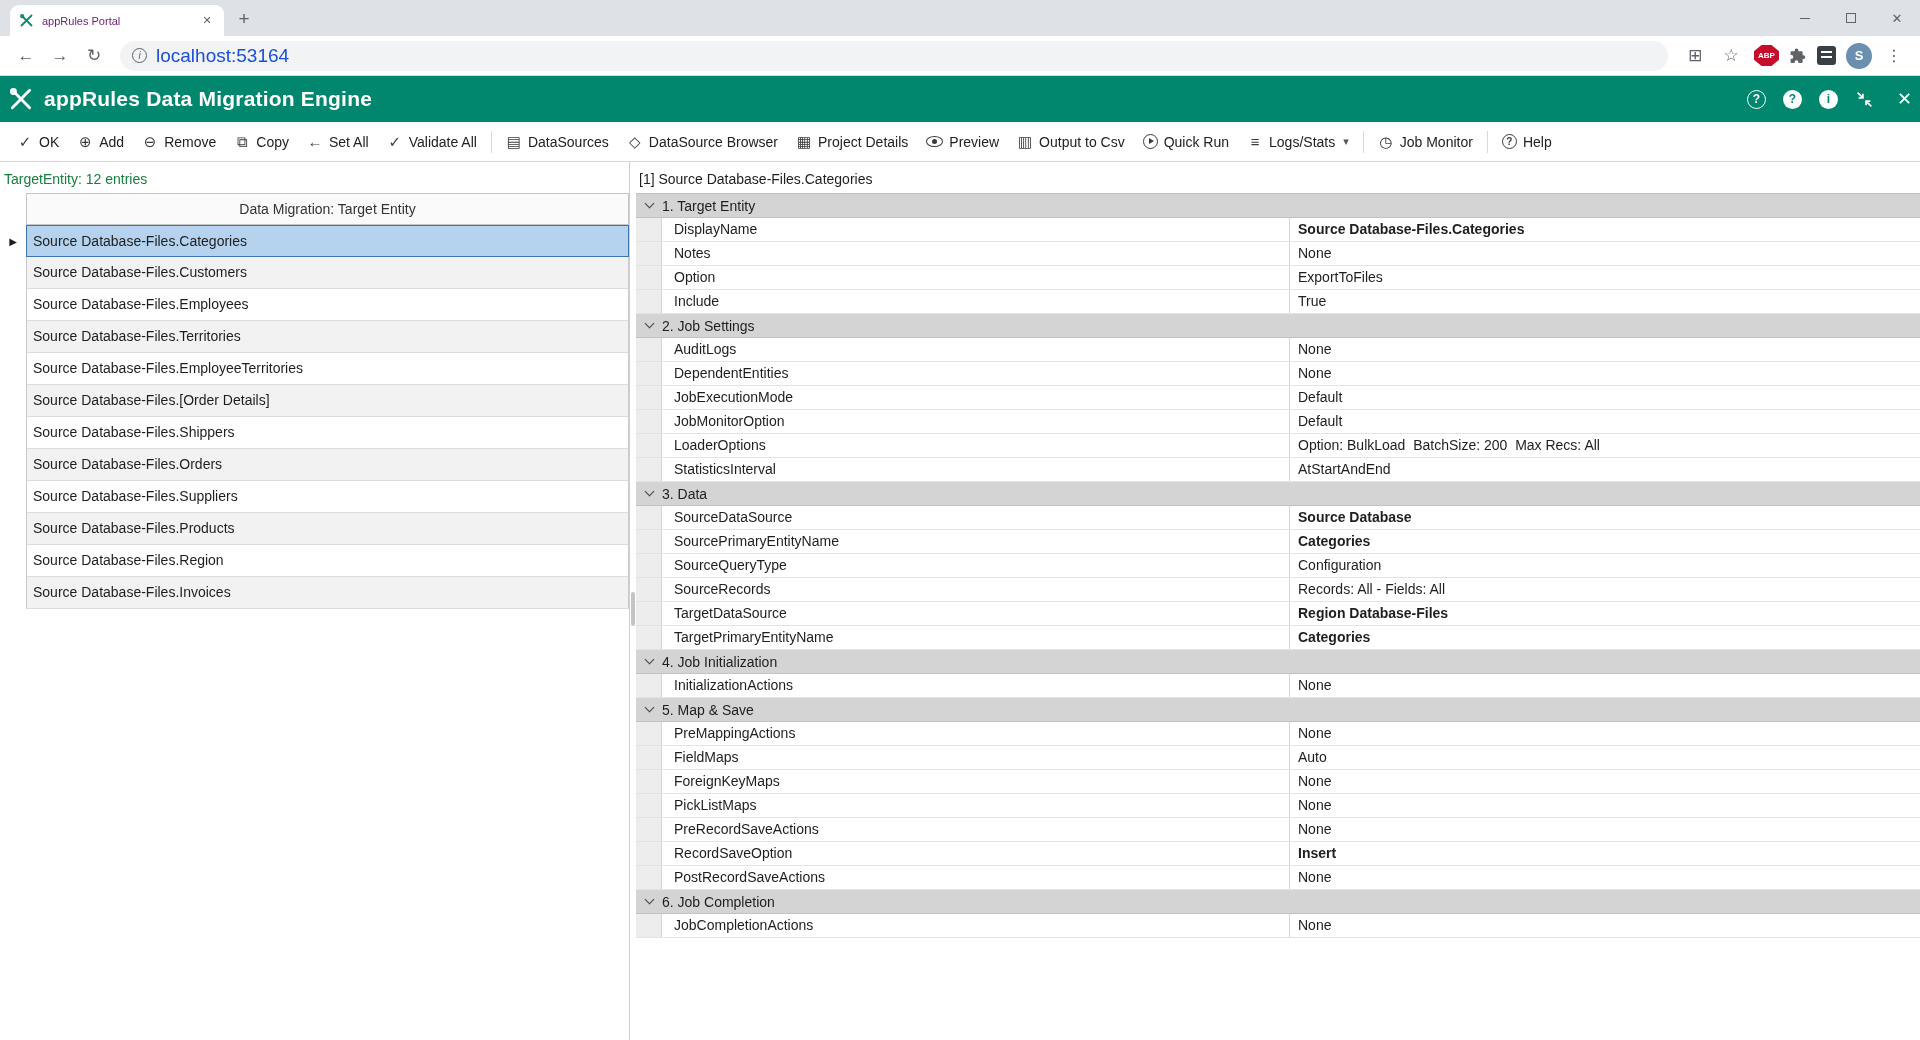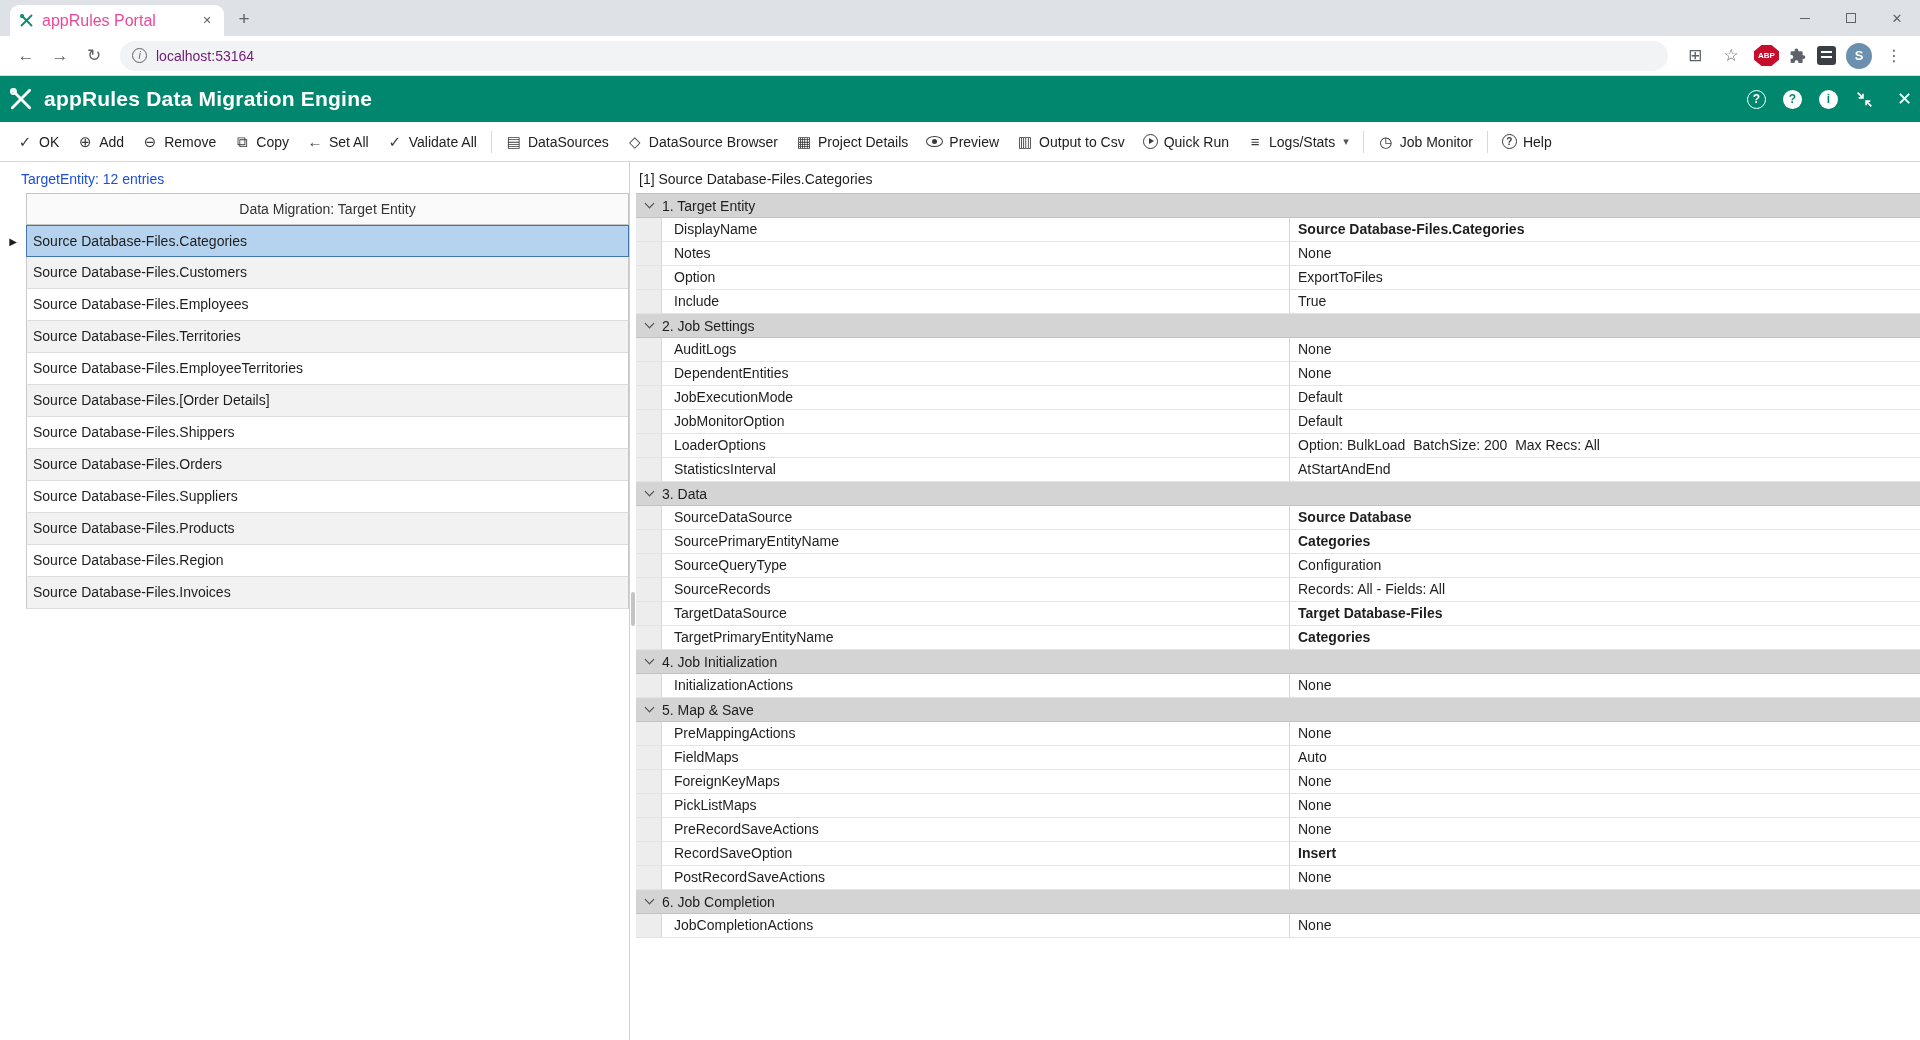--- a/index.html
+++ b/index.html
@@ -3,35 +3,35 @@
 <meta charset="utf-8">
 <style>
   *{margin:0;padding:0;box-sizing:border-box}
   html,body{width:1920px;height:1040px;overflow:hidden;background:#fff;
     font-family:"Liberation Sans","DejaVu Sans",sans-serif;color:#1e1e1e}
 
   
   .tab-strip{height:36px;background:#dee1e6;display:flex;align-items:flex-end;position:relative}
   .tab{width:214px;height:31px;background:#fff;border-radius:9px 9px 0 0;margin-left:10px;
     display:flex;align-items:center;padding:0 9px;gap:8px}
-  .tab-title{font-size:16px;color:#ec4899;flex:1;white-space:nowrap;overflow:hidden}
+  .tab-title{font-size:11px;color:#701a75;flex:1;white-space:nowrap;overflow:hidden}
   .tab-close{font-size:11px;color:#5f6368;width:16px;height:16px;display:flex;align-items:center;justify-content:center;border-radius:50%}
   .new-tab{width:28px;height:28px;margin:0 0 3px 6px;display:flex;align-items:center;justify-content:center;
     font-size:19px;color:#5f6368}
   .window-controls{position:absolute;right:0;top:0;height:100%;display:flex}
   .win-btn{width:46px;height:100%;display:flex;align-items:center;justify-content:center;color:#5f6368;font-size:13px}
   .win-line{width:10px;height:0;border-top:1.4px solid #5f6368}
   .win-square{width:10px;height:10px;border:1.4px solid #5f6368}
 
   .nav-bar{height:40px;background:#fff;display:flex;align-items:center;padding:0 10px;gap:2px;border-bottom:1px solid #dadce0}
   .nav-icon{width:32px;height:32px;display:flex;align-items:center;justify-content:center;font-size:17px;color:#5f6368;border-radius:50%}
   .address{flex:1;height:30px;background:#f1f3f4;border-radius:15px;display:flex;align-items:center;padding:0 12px;gap:9px;margin:0 8px}
   .info-circle{width:15px;height:15px;border:1.4px solid #5f6368;border-radius:50%;font-size:10px;font-style:italic;
     color:#5f6368;display:flex;align-items:center;justify-content:center;flex:none}
-  .url{font-size:14px;color:#701a75}
+  .url{font-size:19px;color:#1d4ed8}
   .ext-icons{display:flex;align-items:center;gap:10px;padding:0 4px}
   .abp-badge{width:25px;height:21px;background:#c70d2c;color:#fff;font-size:8px;font-weight:700;
     display:flex;align-items:center;justify-content:center;
     clip-path:polygon(30% 0,70% 0,100% 30%,100% 70%,70% 100%,30% 100%,0 70%,0 30%)}
   .lines-ext{width:19px;height:19px;background:#3a3f44;border-radius:3px;position:relative}
   .lines-ext::before{content:"";position:absolute;left:4px;right:4px;top:5px;height:2px;background:#fff;box-shadow:0 5px 0 #fff}
   .avatar{width:26px;height:26px;border-radius:50%;background:#6b8fae;color:#fff;font-size:13px;font-weight:700;
     display:flex;align-items:center;justify-content:center}
   .kebab{font-size:16px;color:#5f6368;padding:0 4px}
 
@@ -53,21 +53,21 @@
   .eye i{position:absolute;left:50%;top:50%;width:5px;height:5px;margin:-2.5px 0 0 -2.5px;background:#3a3a3a;border-radius:50%}
   .playc{width:15px;height:15px;border:1.5px solid #3a3a3a;border-radius:50%;position:relative;display:inline-block}
   .playc::after{content:"";position:absolute;left:5px;top:3px;border-left:5px solid #3a3a3a;border-top:3.5px solid transparent;border-bottom:3.5px solid transparent}
   .helpc{width:15px;height:15px;border:1.5px solid #3a3a3a;border-radius:50%;font-size:10px;font-weight:700;color:#3a3a3a;
     display:inline-flex;align-items:center;justify-content:center}
   .dd-chev{font-size:11px;color:#555;margin-left:2px}
 
   
   .workspace{display:flex;height:878px}
   .left-panel{width:630px;border-right:1px solid #cfcfcf;padding-top:4px;background:#fff}
-  .count-label{font-size:14px;color:#1d4ed8;padding:5px 21px;height:27px}
+  .count-label{font-size:14px;color:#15803d;padding:5px 4px;height:27px}
   .t-row{display:flex;height:32px}
   .t-gutter{width:26px;display:flex;align-items:center;justify-content:center;font-size:10px;color:#1e1e1e;flex:none}
   .t-header-cell{flex:1;border:1px solid #c6c6c6;background:#fafafa;display:flex;align-items:center;justify-content:center;
     font-size:14px;color:#333}
   .t-cell{flex:1;border-left:1px solid #c9c9c9;border-right:1px solid #c9c9c9;border-bottom:1px solid #dcdcdc;
     padding-left:6px;line-height:30px;font-size:14px;white-space:nowrap;overflow:hidden}
   .t-row.alt .t-cell{background:#f2f2f2}
   .t-row.selected .t-cell{background:#b5d3ee;border:1px solid #3f76ae}
 
   .splitter{width:6px;background:#fff;position:relative;flex:none}
@@ -388,21 +388,21 @@
           <div class="p-value">Configuration</div>
         </div>
         <div class="p-row">
           <div class="p-gutter"></div>
           <div class="p-name">SourceRecords</div>
           <div class="p-value">Records: All - Fields: All</div>
         </div>
         <div class="p-row">
           <div class="p-gutter"></div>
           <div class="p-name">TargetDataSource</div>
-          <div class="p-value bold">Target Database-Files</div>
+          <div class="p-value bold">Region Database-Files</div>
         </div>
         <div class="p-row">
           <div class="p-gutter"></div>
           <div class="p-name">TargetPrimaryEntityName</div>
           <div class="p-value bold">Categories</div>
         </div>
         <div class="sec-row">
           <div class="sec-chev">
             <span class="chev"></span>
           </div>

